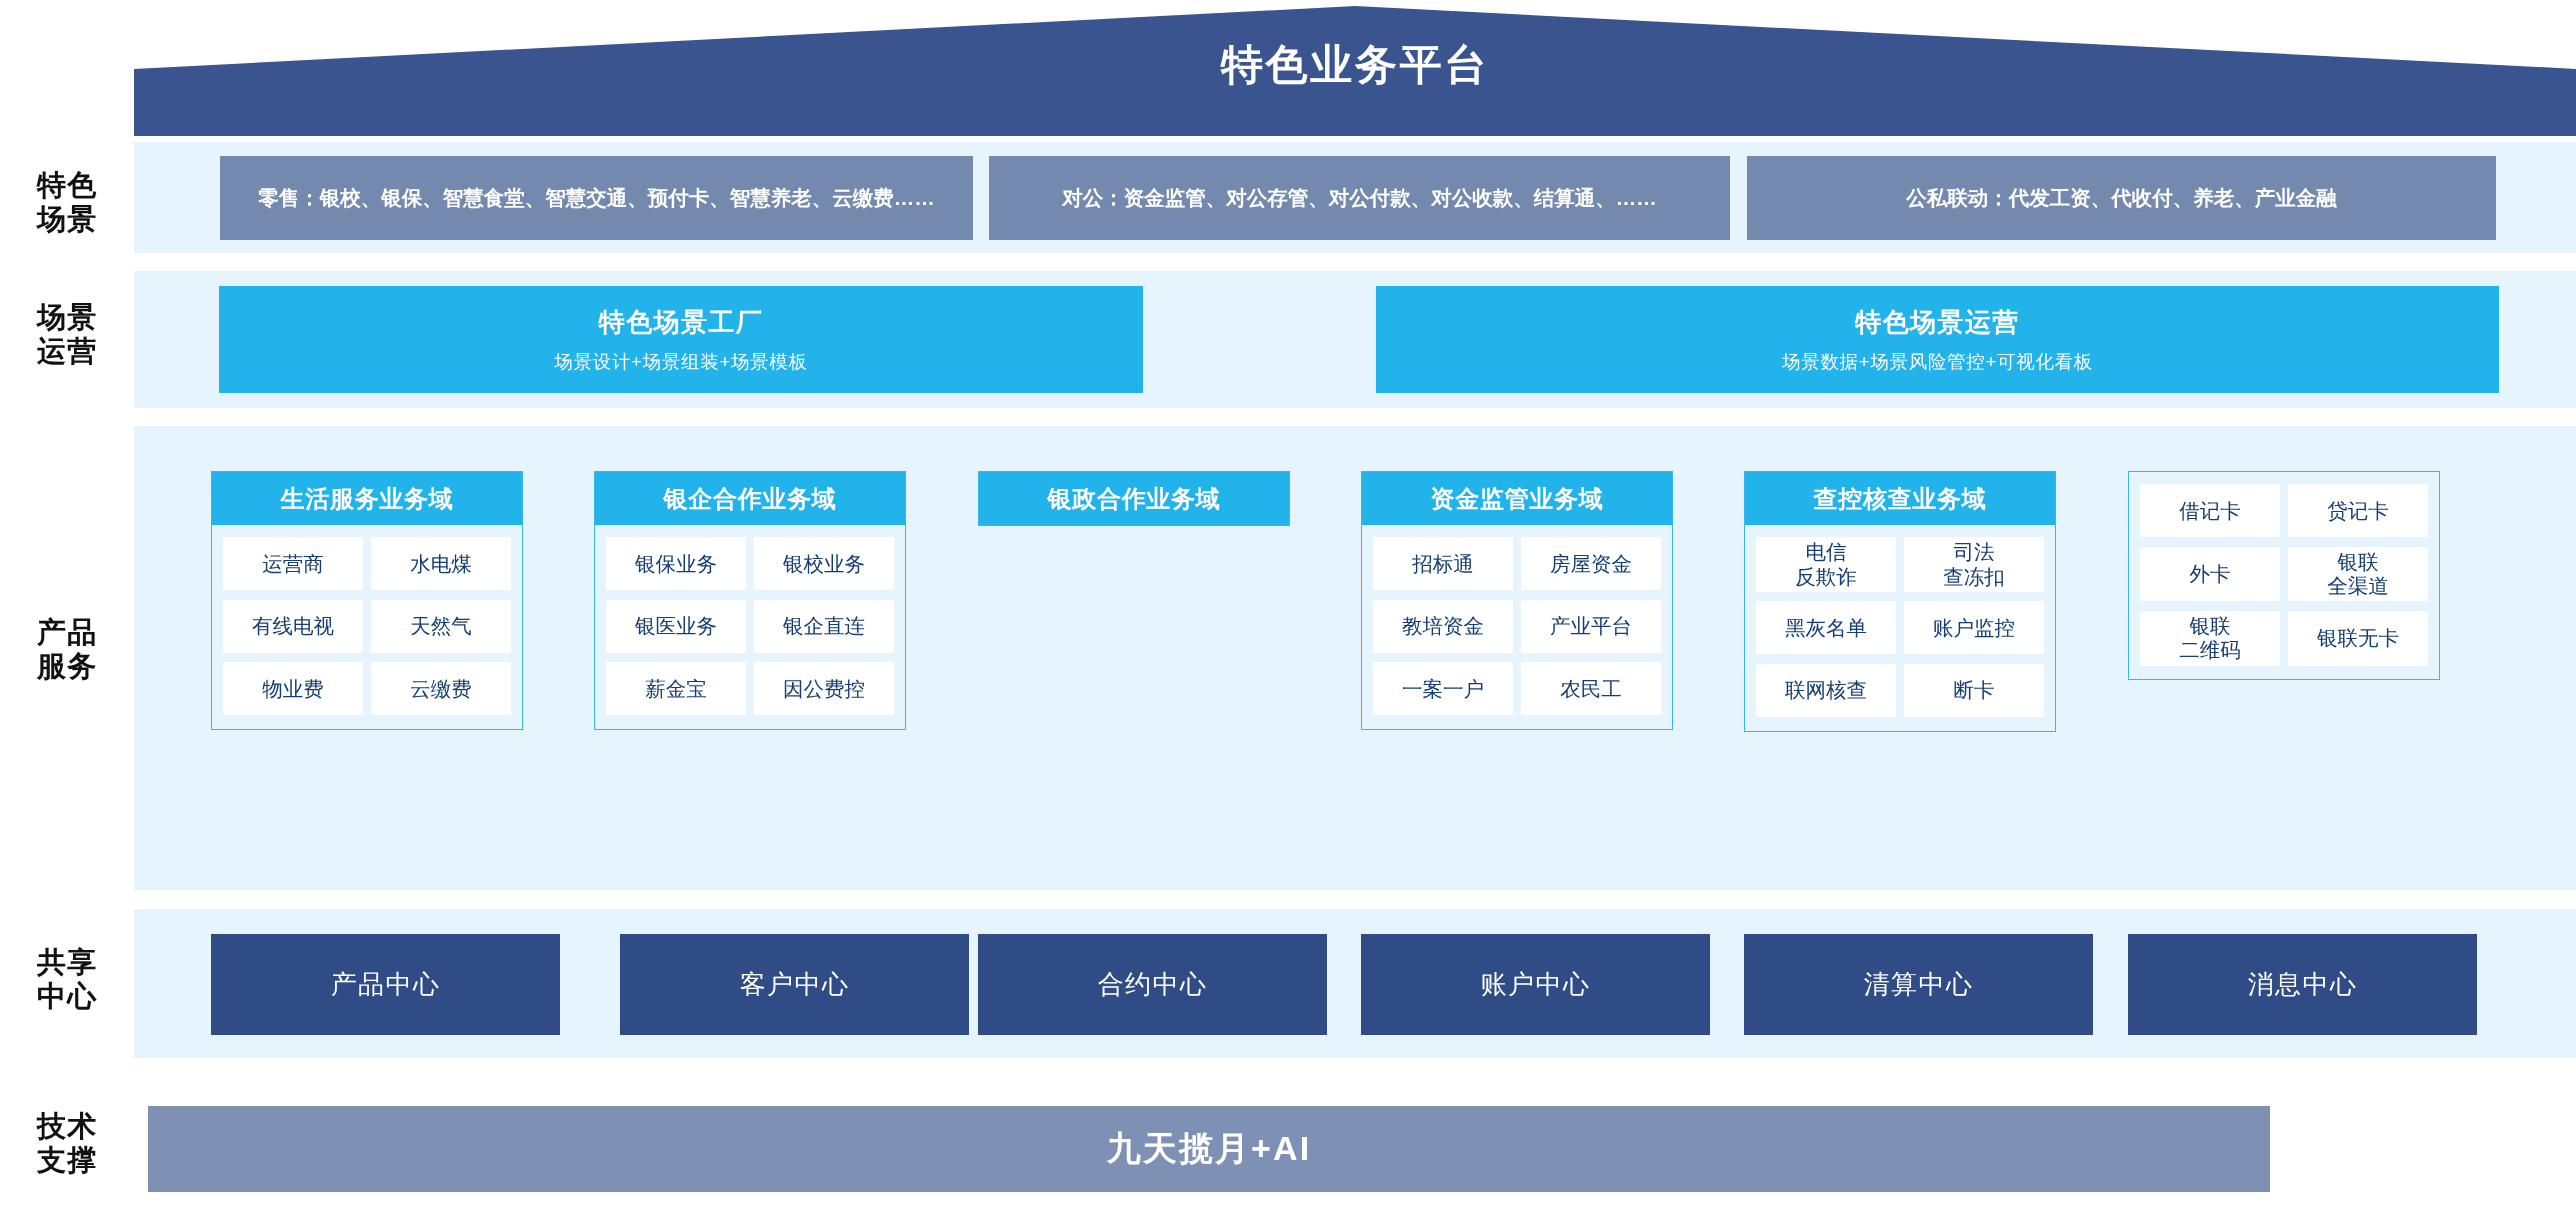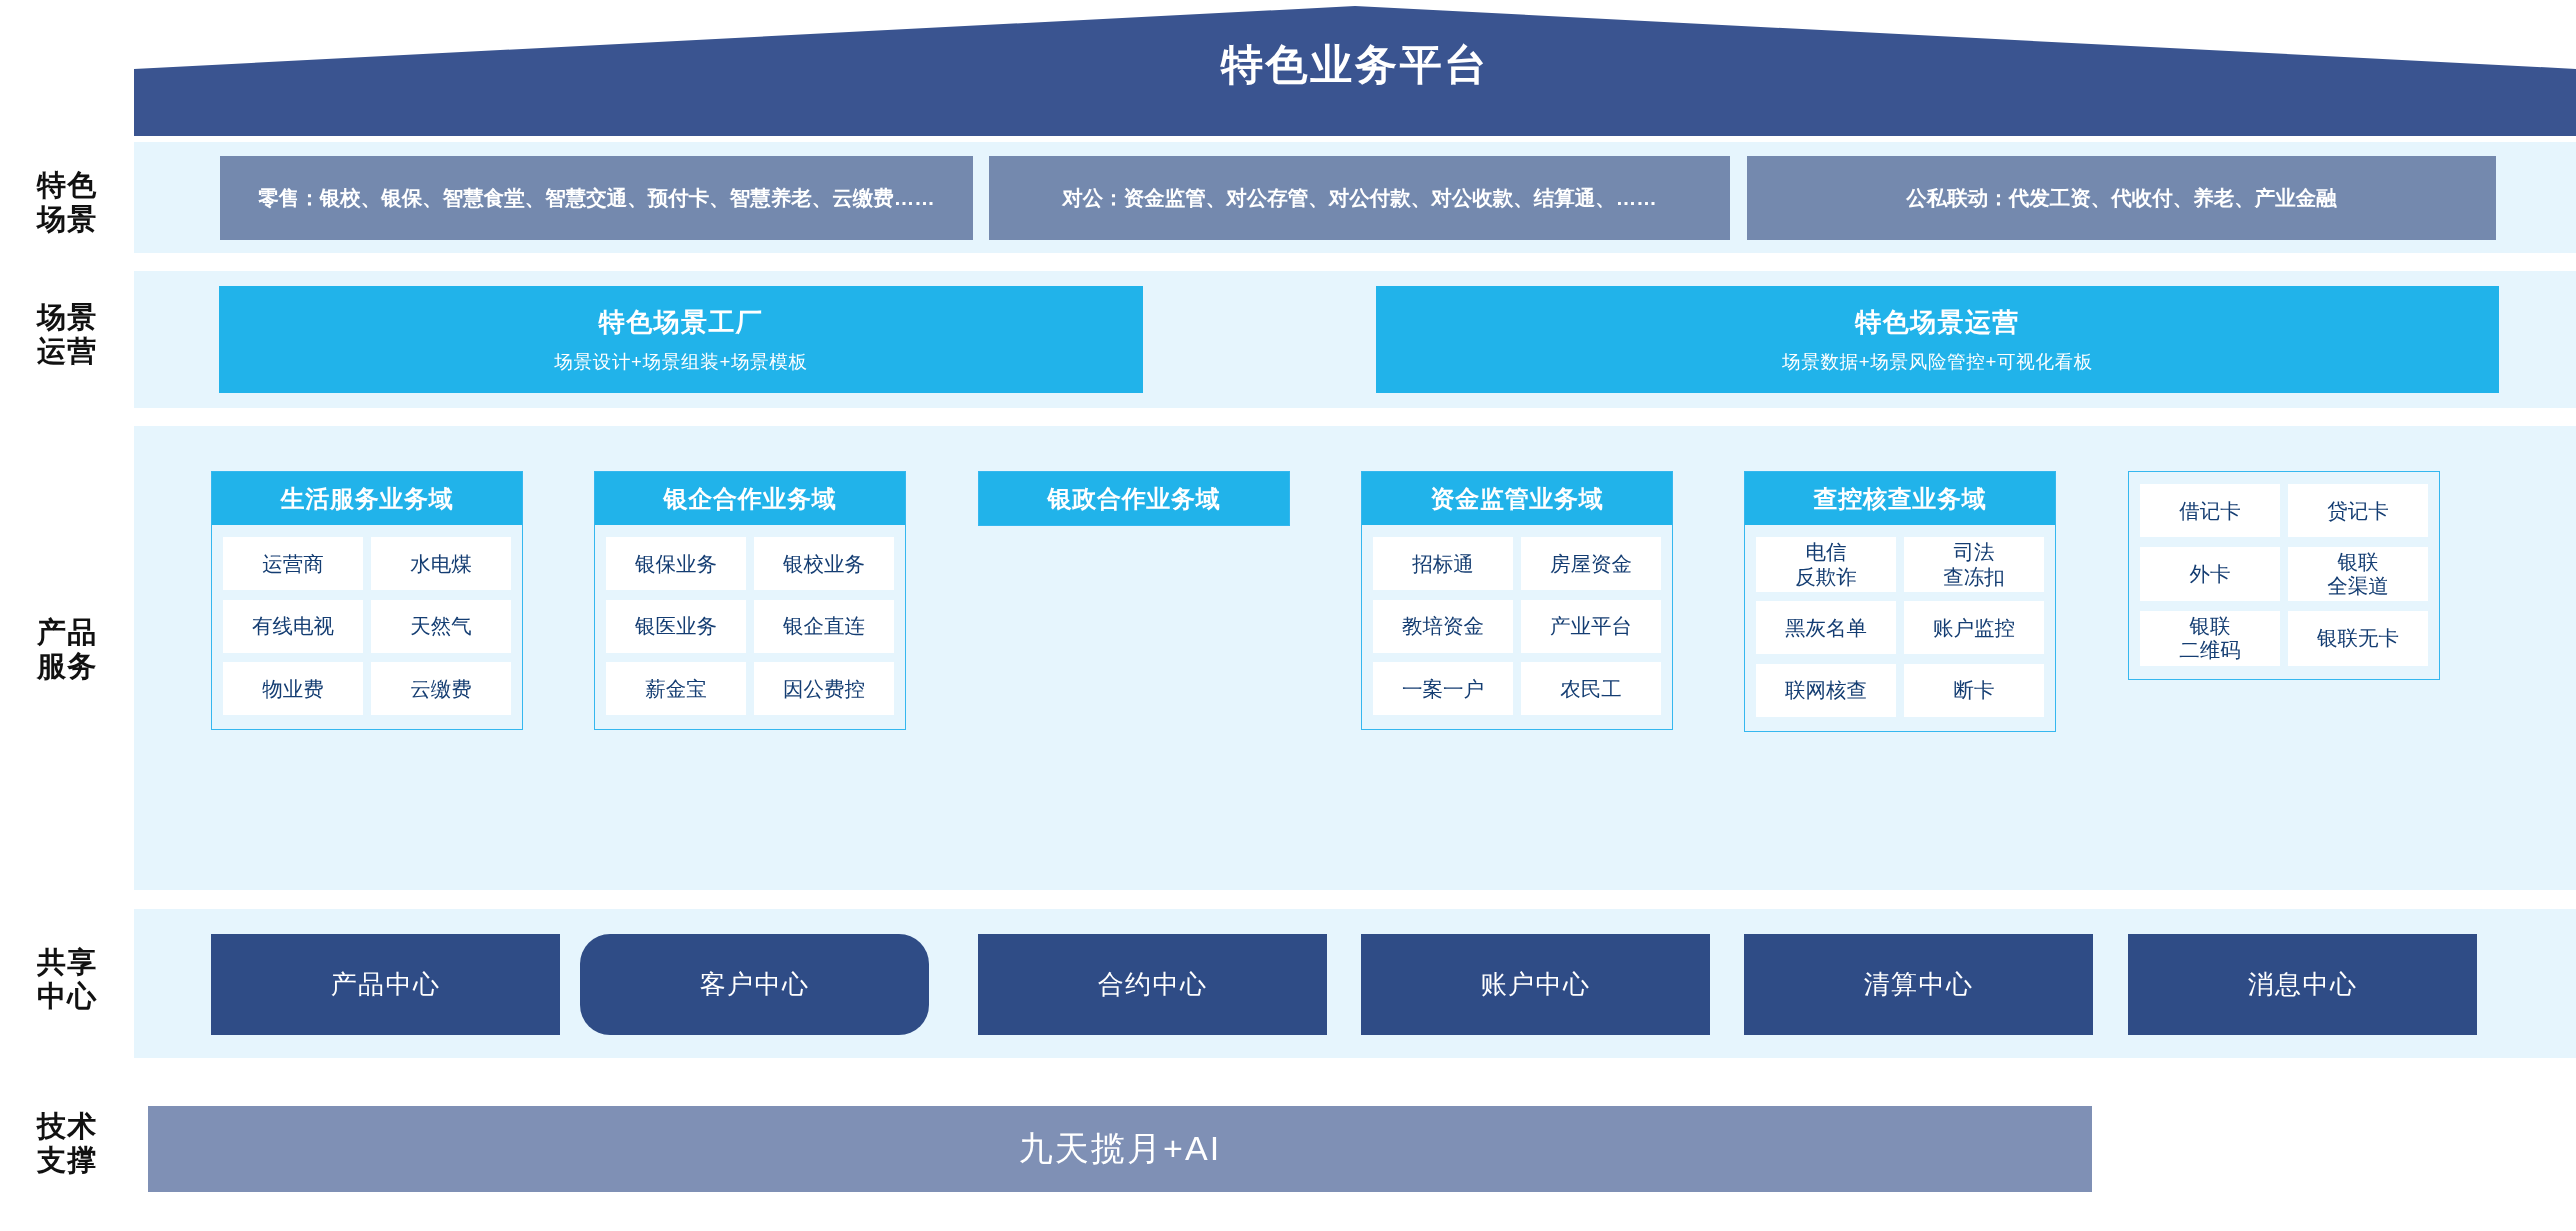--- a/index.html
+++ b/index.html
@@ -80,32 +80,32 @@
   #dom-5{left:2128px;}
 
   
   #band-shared{left:134px;top:909px;width:2442px;height:149px;}
   .shared-box{
     position:absolute;top:934px;width:349px;height:101px;
     background:#2f4c86;color:#ffffff;font-size:26px;
     display:flex;align-items:center;justify-content:center;letter-spacing:1.4px;
   }
   #sh-0{left:211px;}
-  #sh-1{left:580px;border-radius:30px;}
+  #sh-1{left:620px;}
   #sh-2{left:978px;}
   #sh-3{left:1361px;}
   #sh-4{left:1744px;}
   #sh-5{left:2128px;}
 
   
   #tech-bar{
-    position:absolute;left:148px;top:1106px;width:1944px;height:86px;
+    position:absolute;left:148px;top:1106px;width:2122px;height:86px;
     background:#7f90b5;color:#ffffff;
     display:flex;align-items:center;justify-content:center;
-    font-size:34px;font-weight:normal;letter-spacing:2.1px;
+    font-size:34px;font-weight:bold;letter-spacing:2.1px;
   }
 </style>
 </head>
 <body>
 
 <div class="roof-wrap">
   <svg class="roof-svg" viewBox="0 0 3567 190" preserveAspectRatio="none">
     <polygon points="1783.5,0 3567,92 3567,190 0,190 0,92" fill="#3a5490"></polygon>
   </svg>
   <div class="roof-title">特色业务平台</div>

